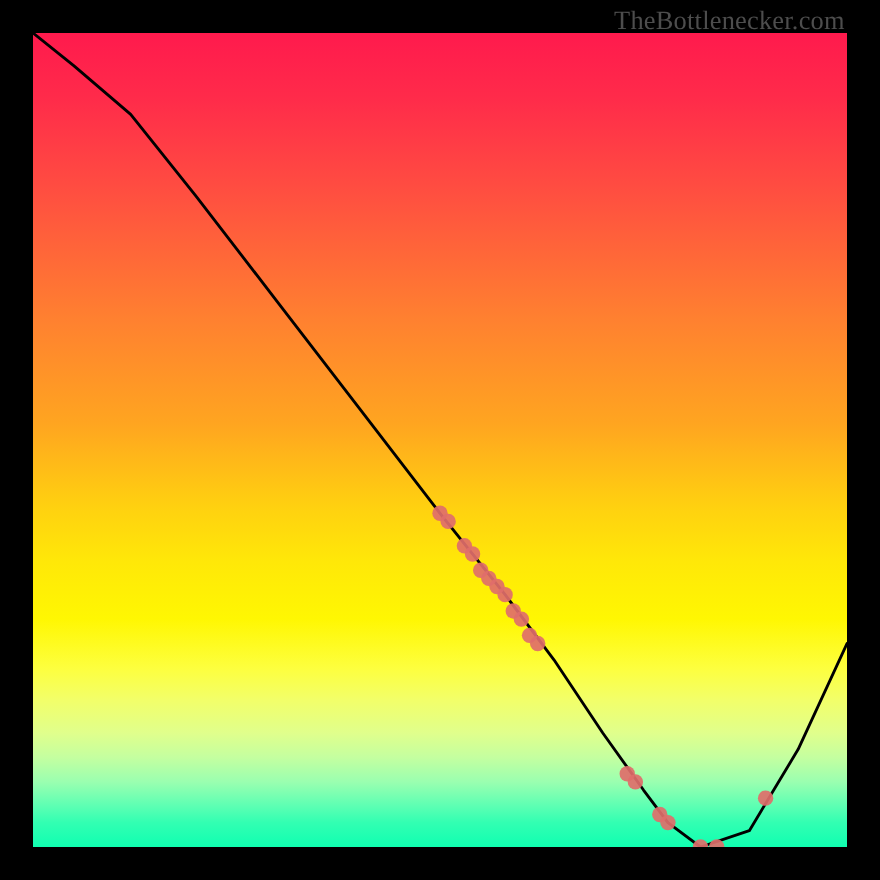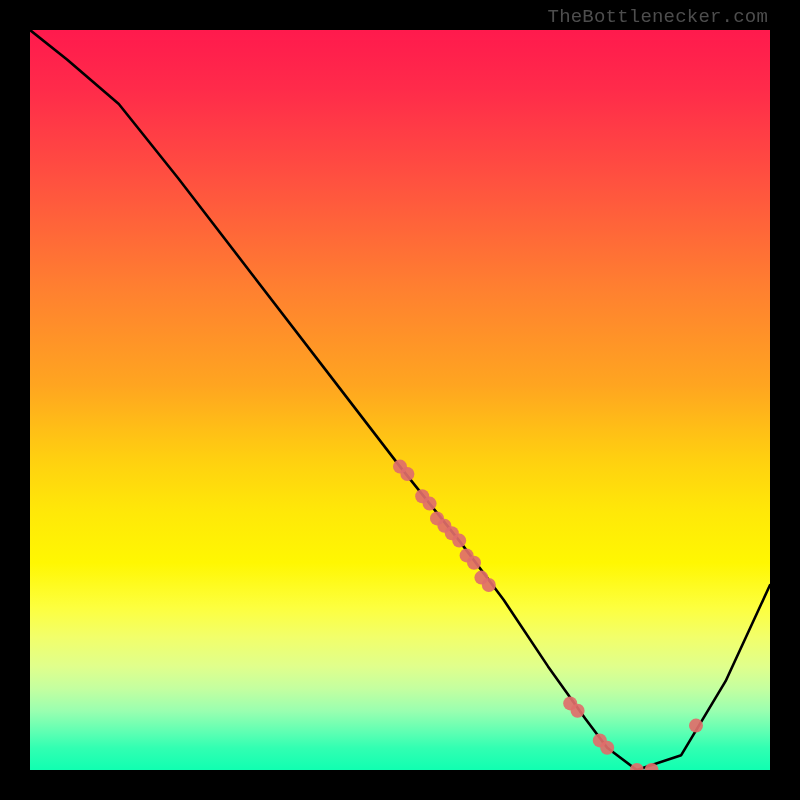--- a/index.html
+++ b/index.html
@@ -43,22 +43,22 @@
     position: absolute;
     inset: 0;
     width: 100%;
     height: 100%;
   }
   .watermark {
     position: absolute;
     top: 6px;
     right: 32px;
     color: #4d4d4d;
-    font-family: Liberation Mono, monospace;
-    font-size: 19px;
+    font-family: Liberation Serif, serif;
+    font-size: 24px;
     letter-spacing: 0.2px;
   }
 </style>
 </head>
 <body>
 
 <div class="chart-wrap">
   <div class="plot-area"></div>
   <svg class="curve" viewBox="0 0 740 740" preserveAspectRatio="none">
     <g>

